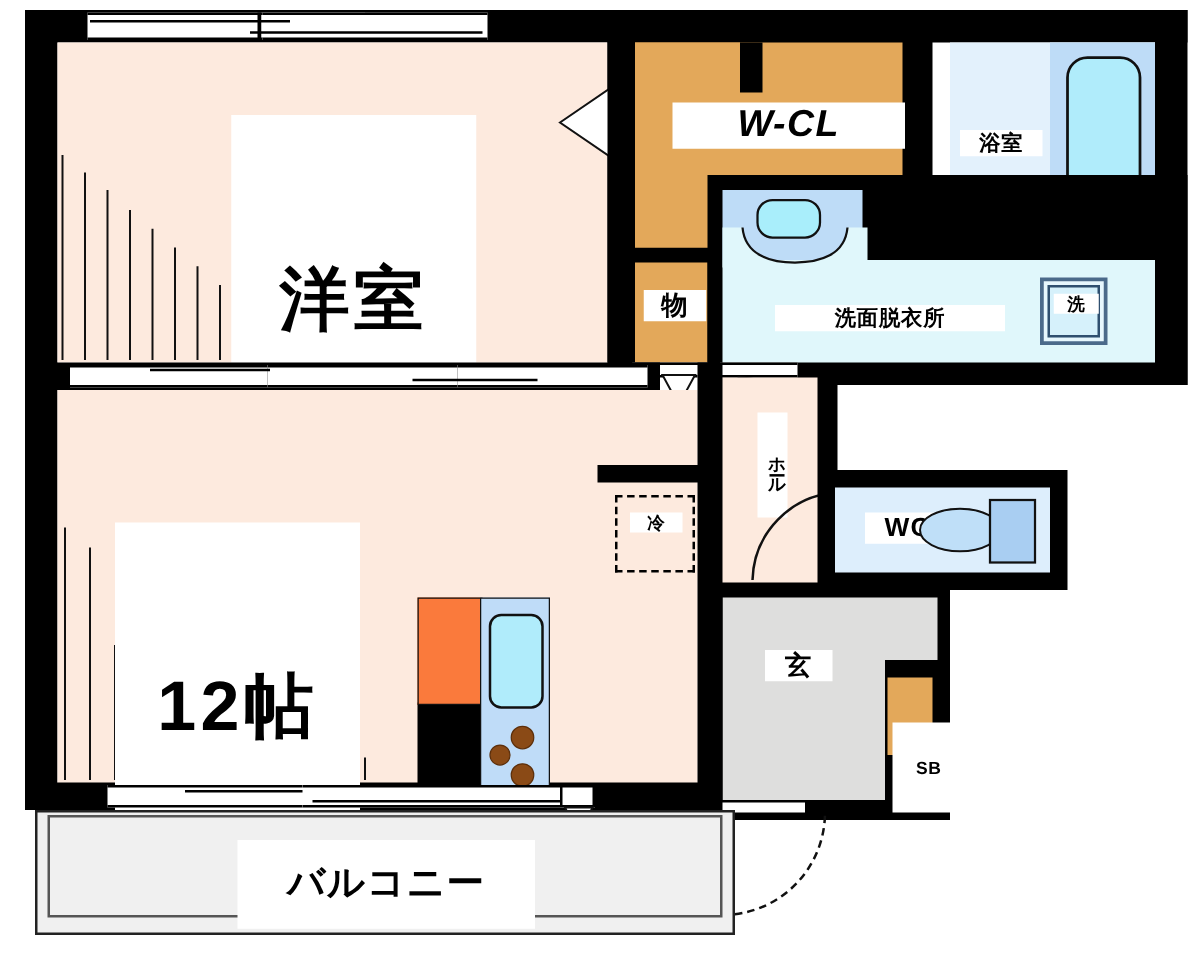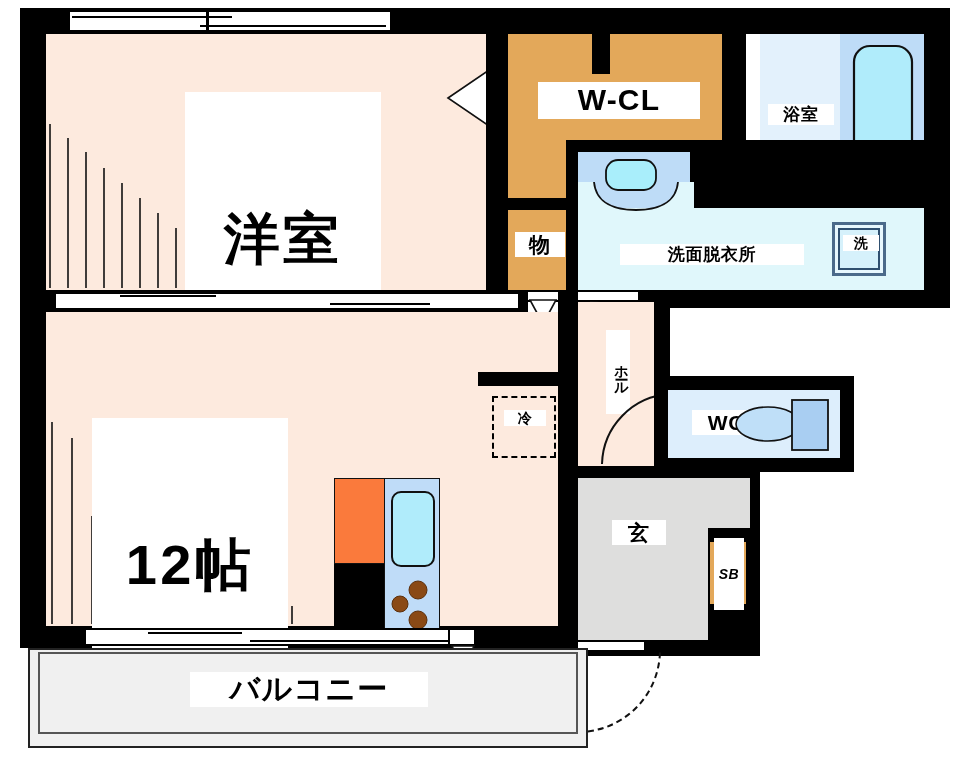--- a/index.html
+++ b/index.html
@@ -118,21 +118,21 @@
   </svg>
 
   <div class="abs fill-black" style="left:486px; top:8px; width:260px; height:290px;"></div>
   <div class="abs" style="left:508px; top:34px; width:214px; height:156px; background:#e3a85a;"></div>
 
   <div class="abs fill-black" style="left:592px; top:34px; width:18px; height:40px;"></div>
 
   <div class="abs" style="left:508px; top:190px; width:84px; height:8px; background:#e3a85a;"></div>
   <div class="abs" style="left:508px; top:34px; width:84px; height:164px; background:#e3a85a;"></div>
 
-  <div class="lbl lbl-med" style="left:538px; top:82px; width:154px; padding:3px 4px;">W-CL</div>
+  <div class="lbl lbl-med" style="left:538px; top:82px; width:154px; padding:3px 16px;font-style:italic;">W-CL</div>
 
   <div class="abs" style="left:508px; top:210px; width:58px; height:80px; background:#e3a85a;"></div>
   <div class="lbl lbl-sm" style="left:515px; top:232px; width:44px; padding:2px 3px;">物</div>
 
   <div class="abs" style="left:506px; top:290px; width:62px; height:12px; background:#fff; border-top:2px solid #000; border-bottom:2px solid #000; box-sizing:border-box;"></div>
   <svg class="abs" style="left:528px; top:300px; width:30px; height:26px;">
     <polygon points="2,0 28,0 15,24" fill="#ffffff" stroke="#111" stroke-width="1.6"></polygon>
   </svg>
 
   <div class="abs fill-bath" style="left:760px; top:34px; width:164px; height:164px;"></div>
@@ -192,21 +192,21 @@
     <ellipse cx="32" cy="28" rx="32" ry="17" fill="#bfdff8" stroke="#111" stroke-width="1.6"></ellipse>
     <rect x="56" y="4" width="36" height="50" fill="#a9cef2" stroke="#111" stroke-width="1.8"></rect>
   </svg>
 
   <div class="abs fill-black" style="left:566px; top:466px; width:194px; height:190px;"></div>
   <div class="abs fill-genkan" style="left:578px; top:478px; width:130px; height:162px;"></div>
   <div class="abs fill-genkan" style="left:708px; top:478px; width:42px; height:50px;"></div>
   <div class="lbl lbl-sm" style="left:612px; top:520px; width:46px; padding:2px 4px;">玄</div>
 
   <div class="abs" style="left:710px; top:542px; width:36px; height:62px; background:#e3a85a;"></div>
-  <div class="lbl lbl-tiny" style="left:714px; top:538px; width:26px; padding:1px 2px; line-height:1.0;font-style:italic;">
+  <div class="lbl lbl-tiny" style="left:714px; top:578px; width:26px; padding:1px 16px; line-height:1.0;">
     <div>SB</div>
   </div>
 
   <div class="abs" style="left:576px; top:640px; width:68px; height:12px; background:#fff; border-top:2px solid #000; border-bottom:2px solid #000; box-sizing:border-box;"></div>
   <svg class="abs" style="left:576px; top:650px; width:86px; height:86px;">
     <line x1="2" y1="0" x2="2" y2="82" stroke="#111" stroke-width="2"></line>
     <path d="M2,82 A82,82 0 0 0 84,0" fill="none" stroke="#111" stroke-width="2" stroke-dasharray="6 4"></path>
   </svg>
 
   <div class="abs fill-room" style="left:46px; top:312px; width:512px; height:336px;"></div>
@@ -266,15 +266,15 @@
   <div class="abs hline" style="left:250px; top:640px; width:206px; height:2px;"></div>
 
   <div class="abs" style="left:448px; top:628px; width:28px; height:18px; background:#ffffff; border:2px solid #000; box-sizing:border-box;"></div>
   <svg class="abs" style="left:450px; top:646px; width:26px; height:24px;">
     <polygon points="2,0 24,0 13,22" fill="#ffffff" stroke="#111" stroke-width="1.6"></polygon>
   </svg>
 
   <div class="abs fill-balcony" style="left:28px; top:648px; width:560px; height:100px;"></div>
   <div class="abs" style="left:28px; top:648px; width:560px; height:100px; border:2px solid #222; box-sizing:border-box; background:transparent;"></div>
   <div class="abs" style="left:38px; top:652px; width:540px; height:82px; border:2px solid #555; box-sizing:border-box; background:transparent;"></div>
-  <div class="lbl lbl-med" style="left:190px; top:672px; width:226px; padding:2px 6px;">バルコニー</div>
+  <div class="lbl lbl-med" style="left:190px; top:672px; width:226px; padding:20px 6px;">バルコニー</div>
 
 </div>
 
 </body></html>

